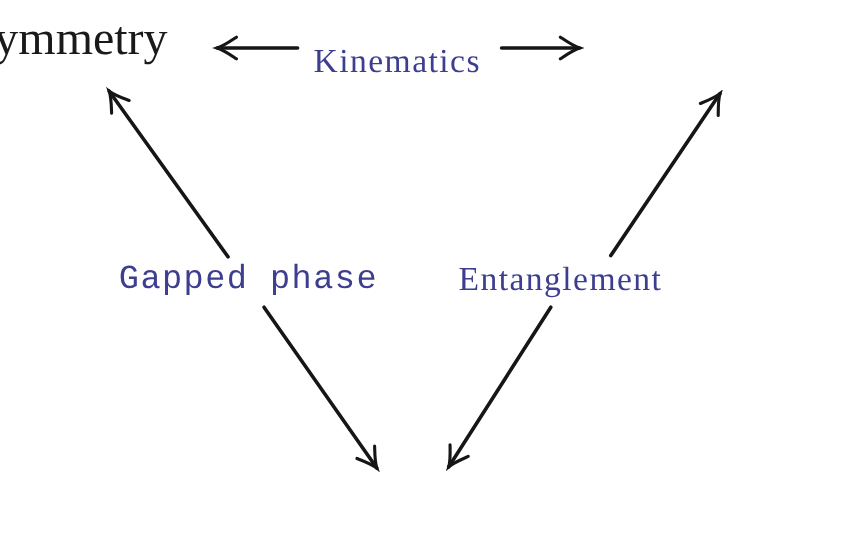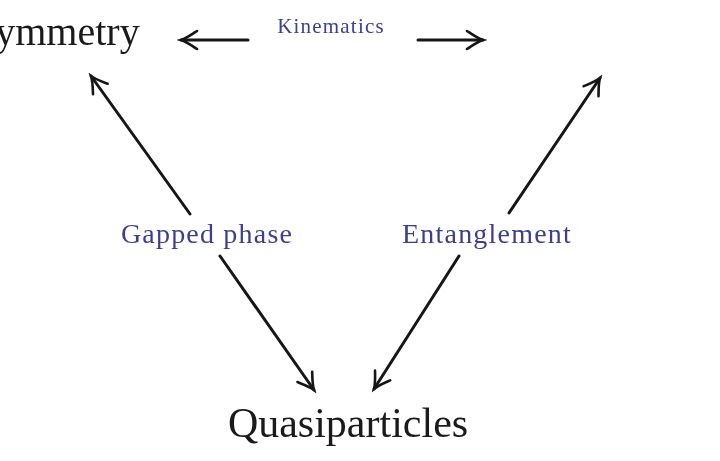--- a/index.html
+++ b/index.html
@@ -36,23 +36,23 @@
     transform: translateX(-50%);
   }
   .edge-label {
     position: absolute;
     color: #3d3e8f;
     white-space: nowrap;
     line-height: 1;
     letter-spacing: 1.2px;
     transform: translateX(-50%);
   }
-  .edge-kinematics { left: 331px; top: 16px; font-size: 21px; }
-  .edge-gapped     { left: 207px; top: 220px; font-size: 28px; }
-  .edge-entangle   { left: 487px; top: 220px; font-size: 28px; }
+  .edge-kinematics { left: 331px; top: 38px; font-size: 28px; }
+  .edge-gapped     { left: 207px; top: 220px; font-size: 28px; font-family: Liberation Mono, monospace; }
+  .edge-entangle   { left: 467px; top: 220px; font-size: 28px; }
 </style>
 </head>
 <body>
 
 <div id="canvas">
 
   <svg id="arrow-layer" width="720" height="461" viewBox="0 0 720 461">
     <defs>
       <marker id="head" markerUnits="userSpaceOnUse" markerWidth="26" markerHeight="26" viewBox="0 0 26 26" refX="22" refY="13" orient="auto">
         <path d="M 6,4 C 12,8 17,11.5 22,13 C 17,14.5 12,18 6,22" fill="none" stroke="#161616" stroke-width="2.6" stroke-linecap="round"></path>
@@ -65,20 +65,19 @@
     <line x1="190" y1="214" x2="91" y2="76" stroke="#161616" stroke-width="3" stroke-linecap="round" marker-end="url(#head)"></line>
     <line x1="220" y1="256" x2="314" y2="390" stroke="#161616" stroke-width="3" stroke-linecap="round" marker-end="url(#head)"></line>
 
     <line x1="509" y1="213" x2="600" y2="78" stroke="#161616" stroke-width="3" stroke-linecap="round" marker-end="url(#head)"></line>
     <line x1="459" y1="256" x2="374" y2="389" stroke="#161616" stroke-width="3" stroke-linecap="round" marker-end="url(#head)"></line>
   </svg>
 
   <div class="node-label node-top" style="left:-27px">Symmetry</div>
 
 
-  <div class="node-label node-bottom" style="left:348px">Quasiparticles</div>
 
   <div class="edge-label edge-kinematics">Kinematics</div>
 
   <div class="edge-label edge-gapped">Gapped phase</div>
 
   <div class="edge-label edge-entangle">Entanglement</div>
 </div>
 
 </body></html>

